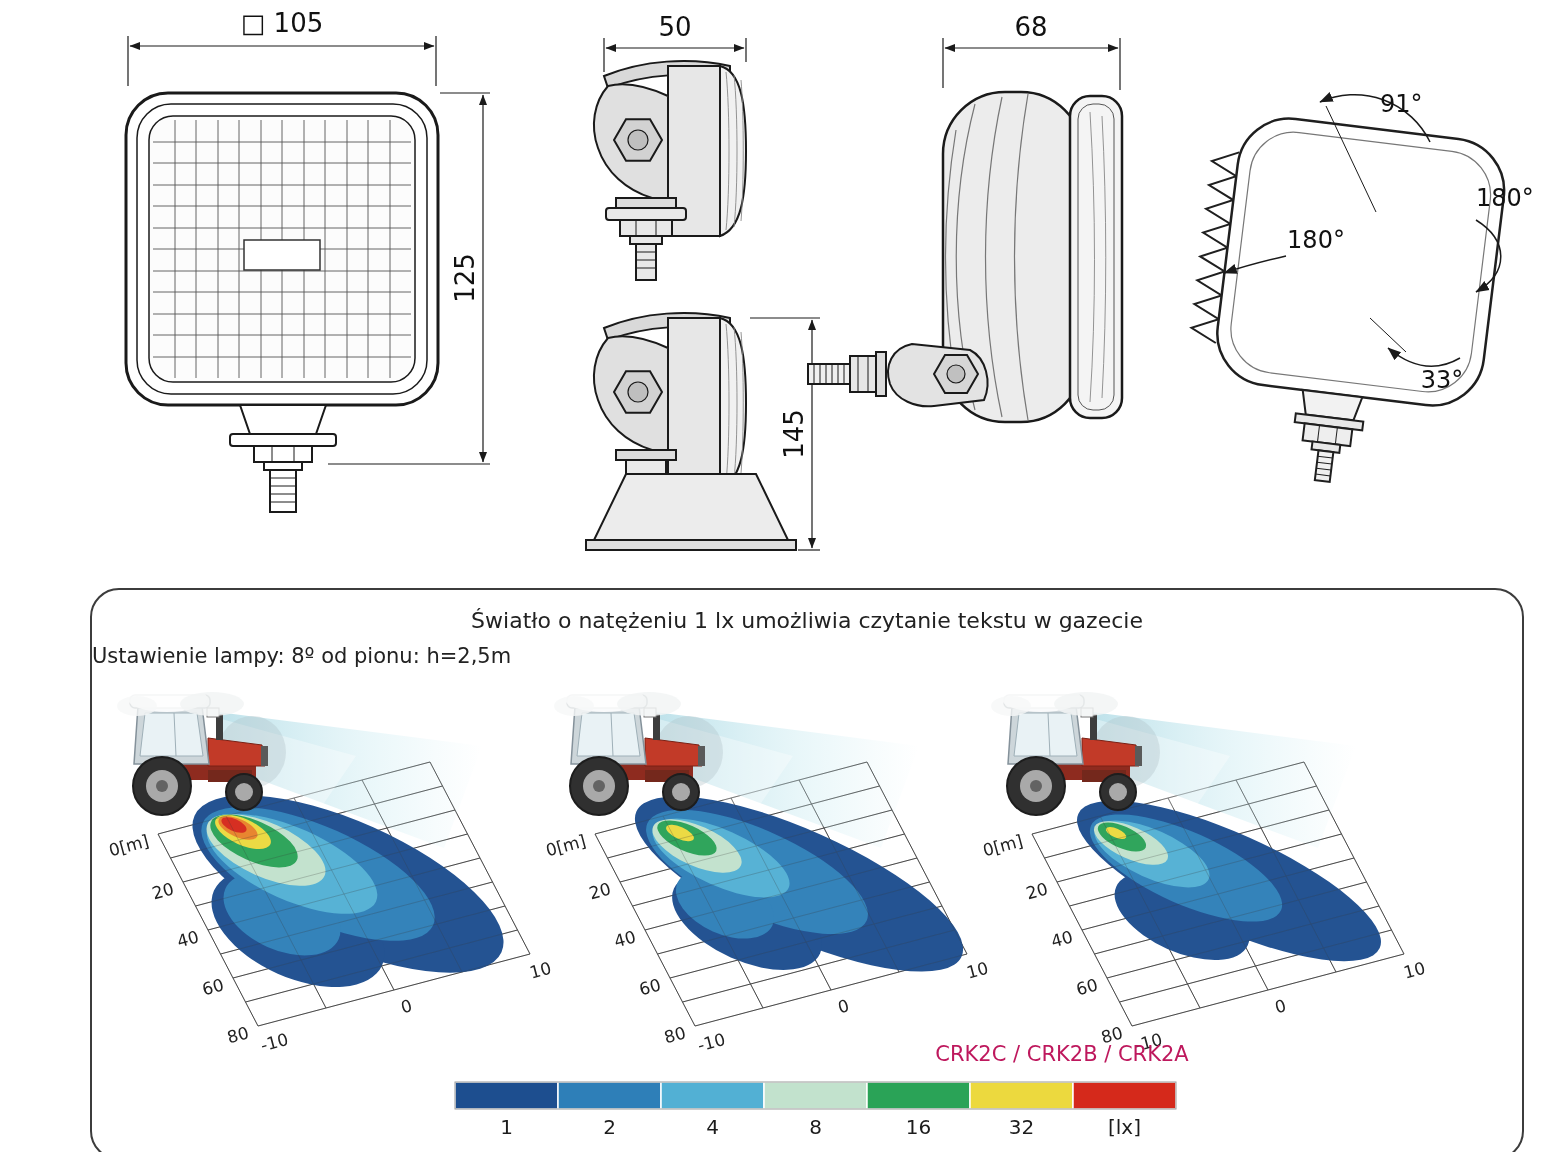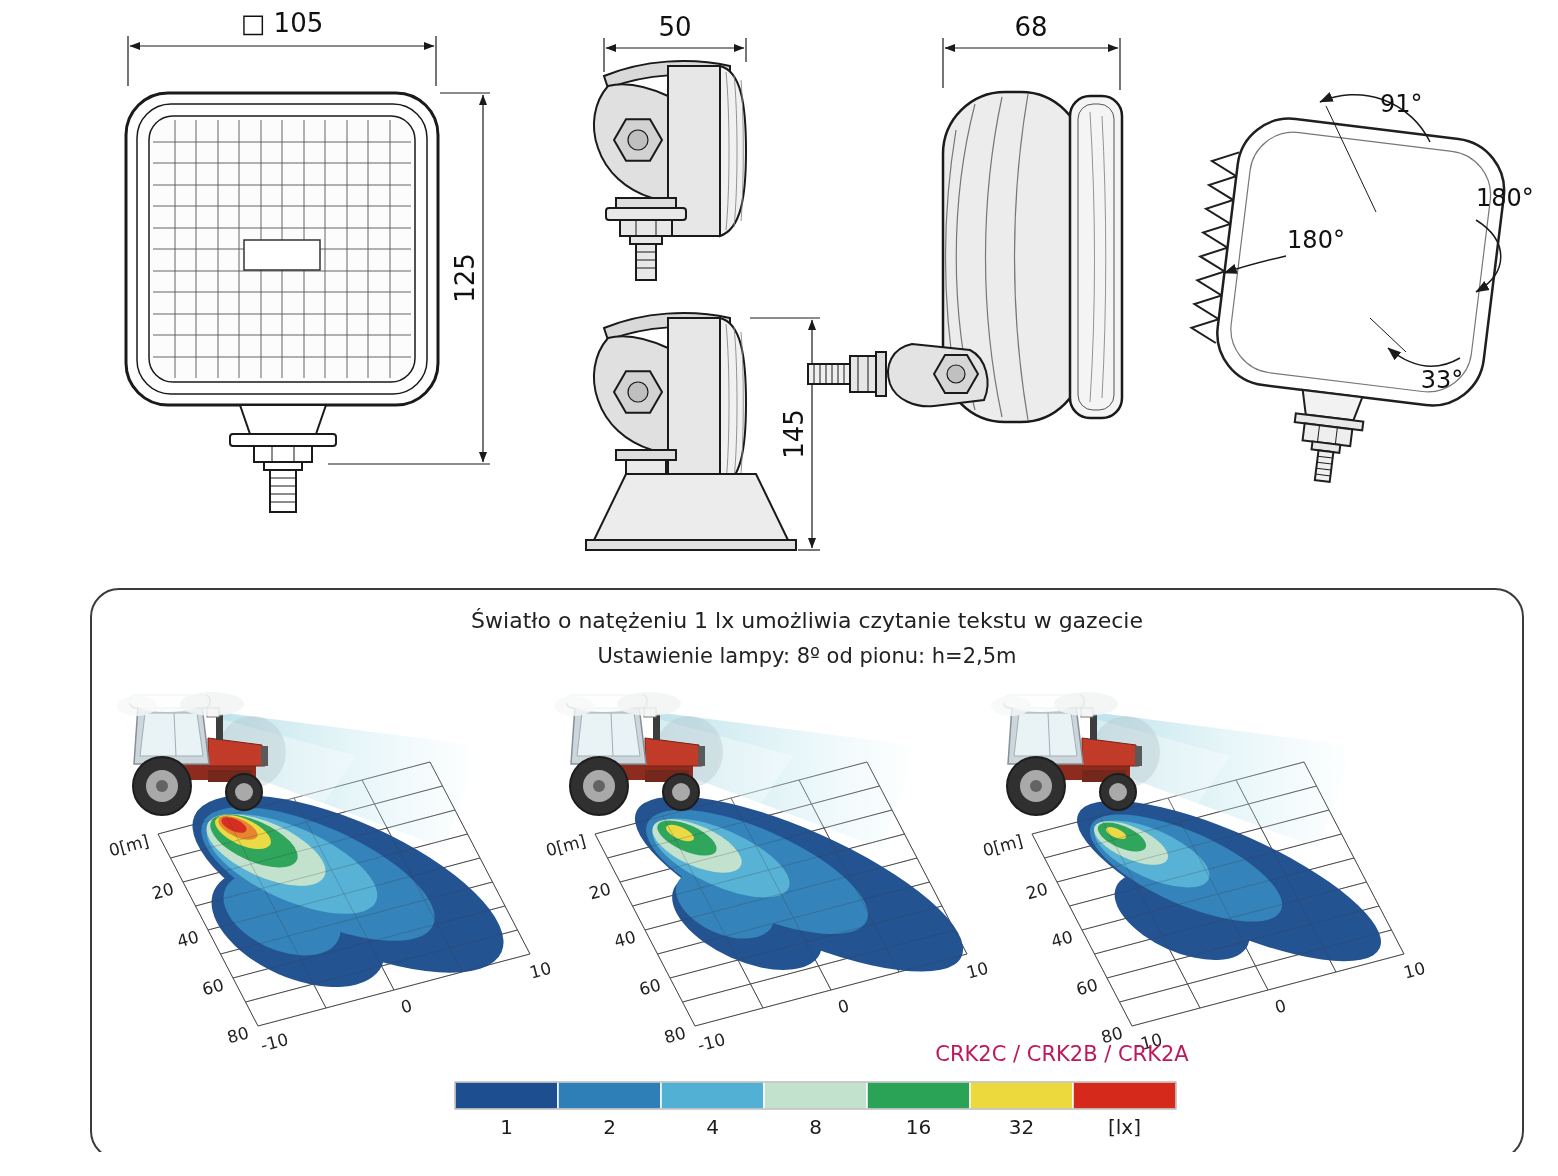--- a/index.html
+++ b/index.html
@@ -9,21 +9,21 @@
   .tech-svg { position:absolute; left:0; top:0; }
   .dim line { stroke:#1a1a1a; stroke-width:1.2; }
   .dimtext { font-size:26px; fill:#111; }
   .angletext { font-size:24px; fill:#111; }
   .annline { stroke:#1a1a1a; stroke-width:1.5; fill:none; }
   .thin { stroke:#1a1a1a; stroke-width:1; }
   .draw path,.draw rect,.draw polygon,.draw circle { vector-effect:none; }
   .photo-box { position:absolute; left:62px; top:588px; width:1434px; height:572px;
                border:2.5px solid #3c3c3c; border-radius:29px; background:#fff; }
   .pb-title { text-align:center; margin-top:18px; font-size:22px; color:#222; }
-  .pb-subtitle { text-align:center; margin-top:11px; font-size:21px; color:#222; }
+  .pb-subtitle { text-align:left; margin-top:11px; font-size:21px; color:#222; }
   .pd-svg { position:absolute; left:0; top:86px; }
   .axlab text { font-size:17px; fill:#222; }
   .models-label { position:absolute; left:768px; top:452px; width:404px; text-align:center;
                   font-size:21px; color:#be185d; }
   .legend-svg { position:absolute; left:355px; top:490px; }
   .legend-svg text { font-size:20px; fill:#1c1c1c; }
 </style>
 </head>
 <body>
 

